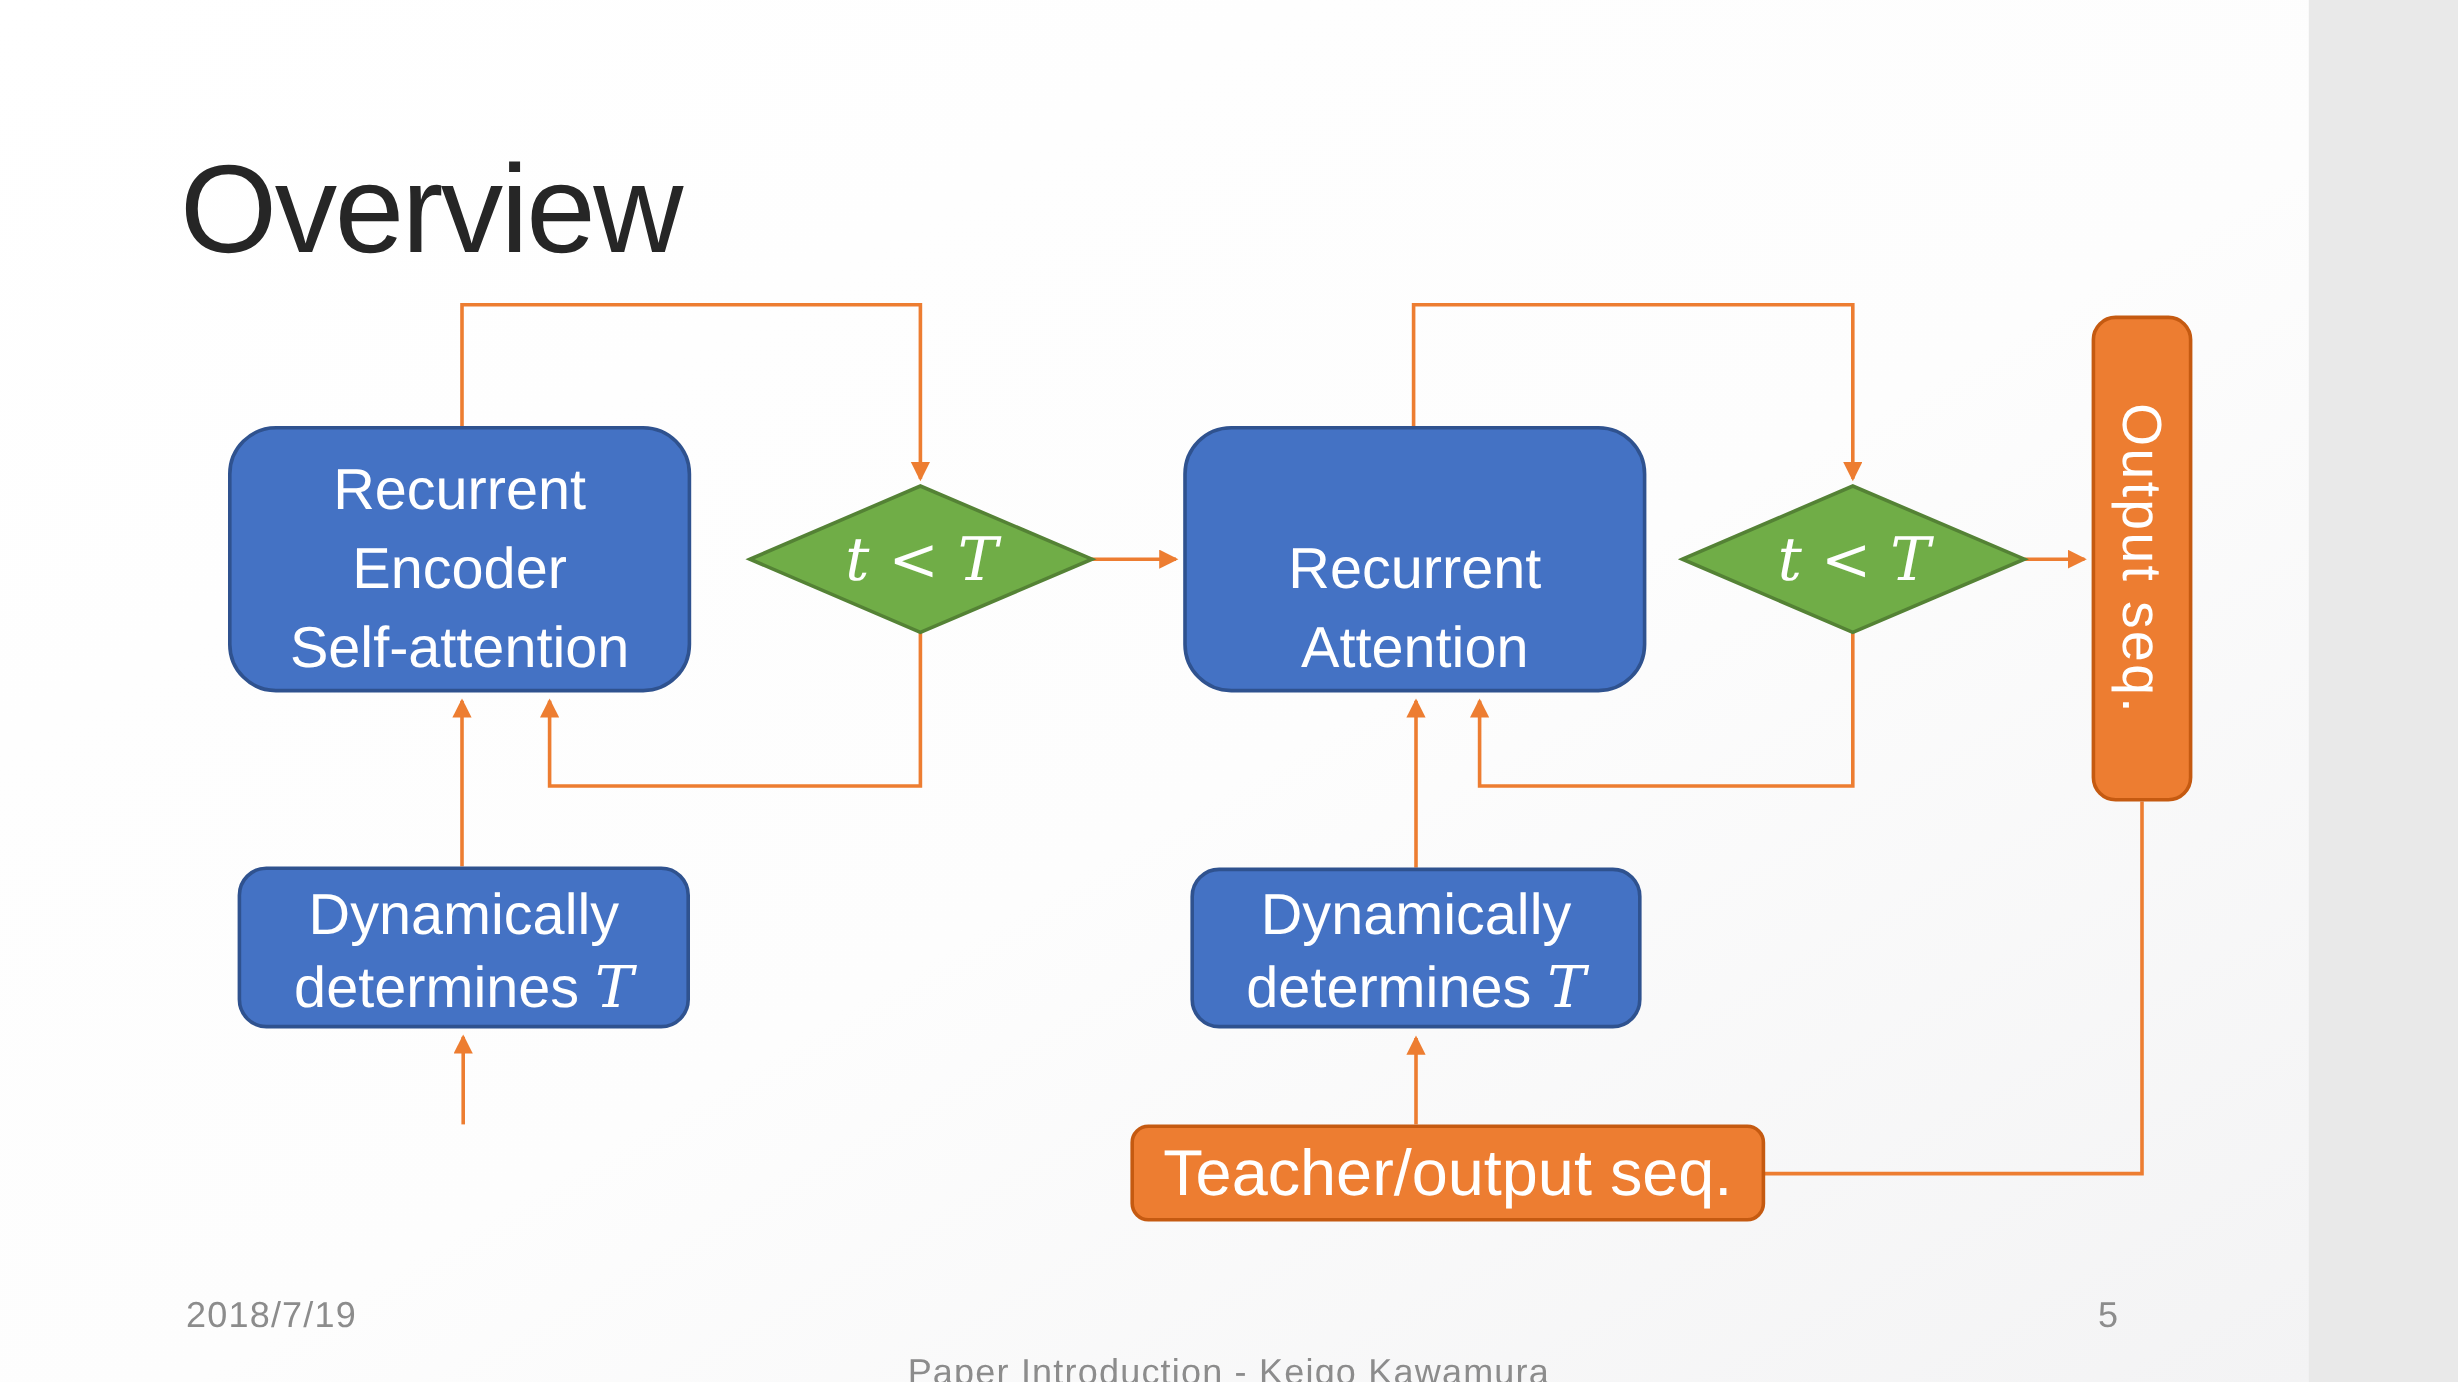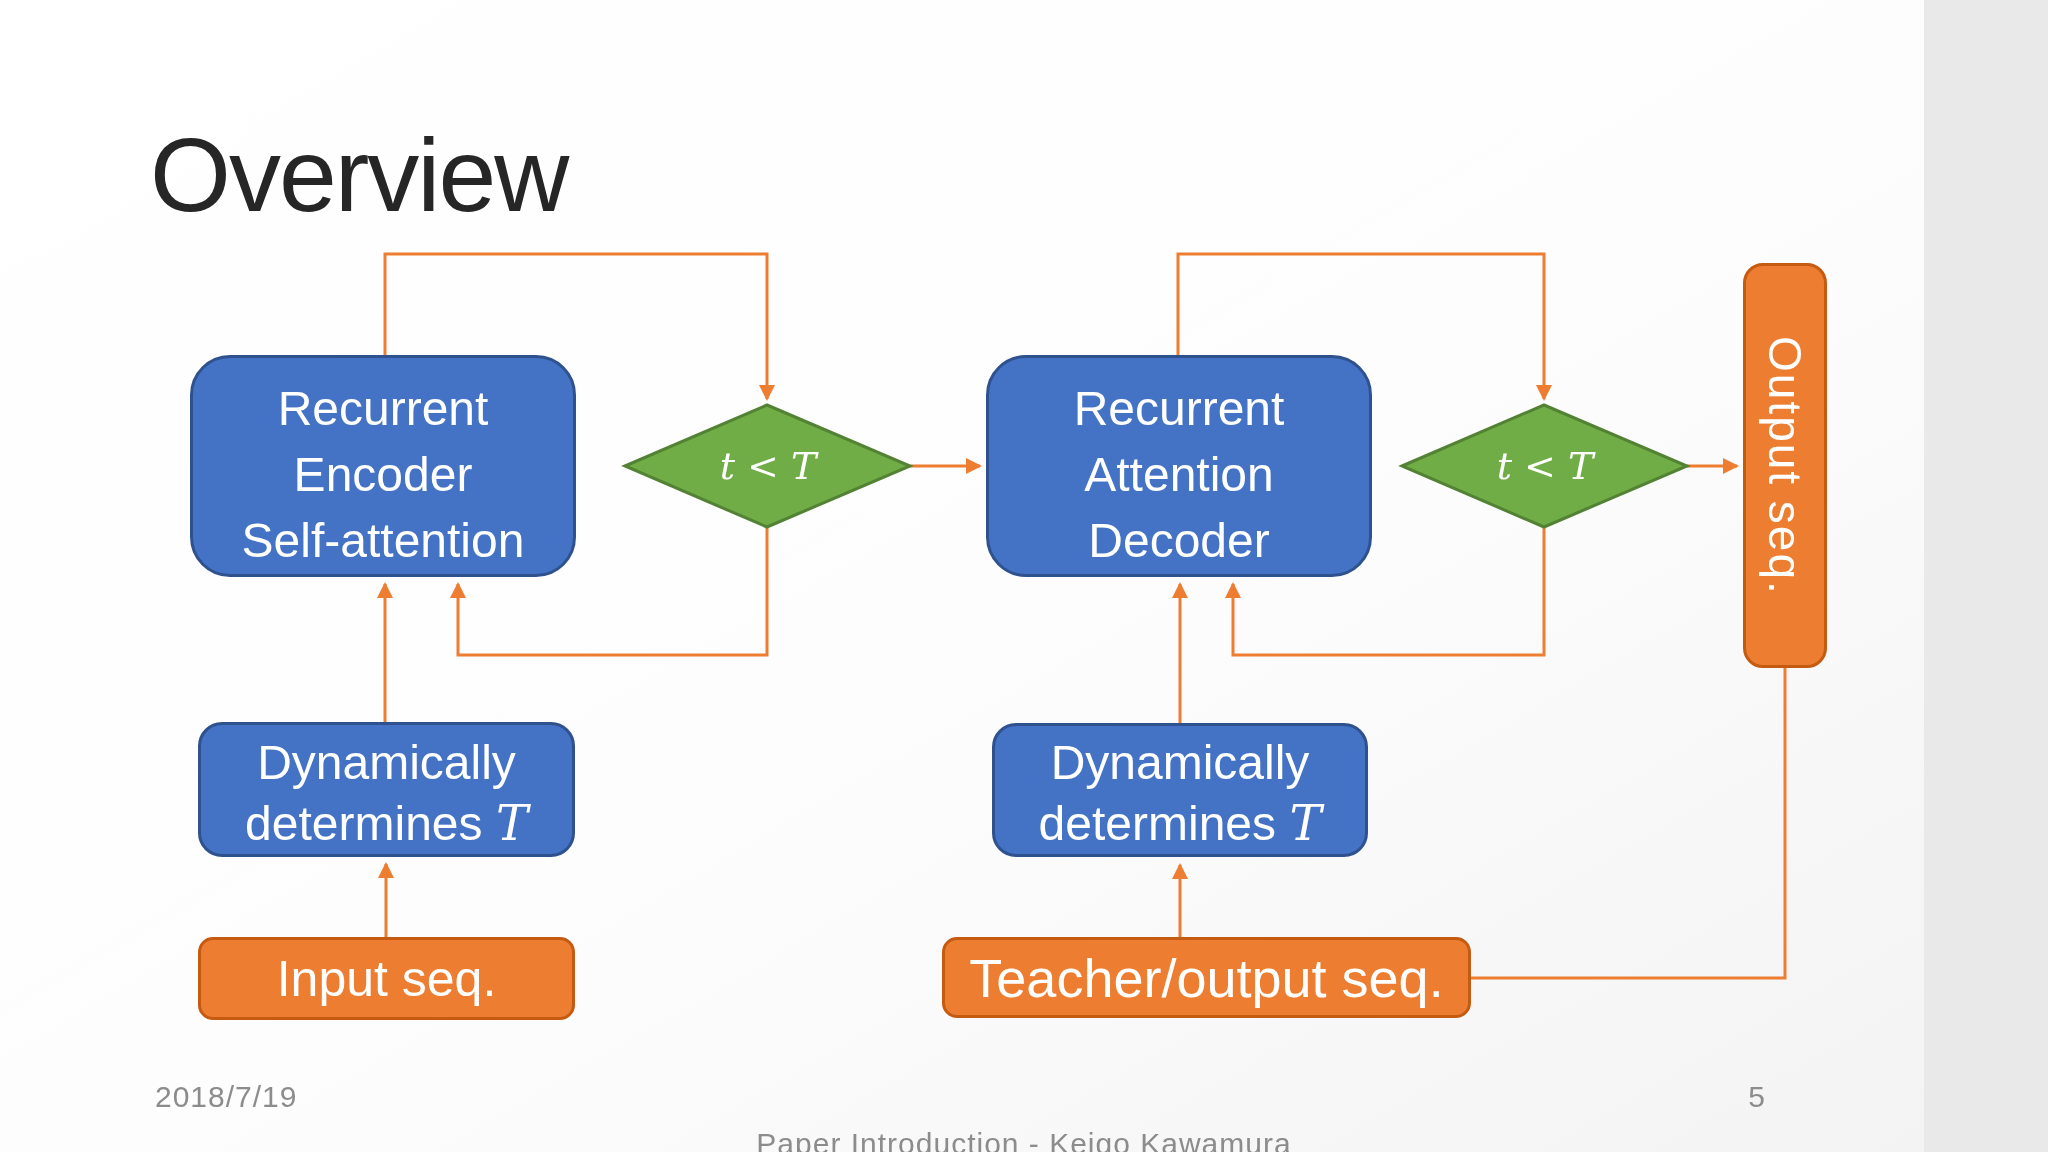--- a/index.html
+++ b/index.html
@@ -23,21 +23,21 @@
   .node-dyn1{left:198px;top:722px;width:377px;height:135px;border-radius:24px;font-size:48px;line-height:60px;}
   .node-dyn2{left:992px;top:723px;width:376px;height:134px;border-radius:24px;font-size:48px;line-height:60px;}
   .node-input{left:198px;top:937px;width:377px;height:83px;border-radius:15px;font-size:50px;}
   .node-teacher{left:914px;top:937px;width:529px;height:81px;border-radius:15px;font-size:54px;margin-left:28px;}
   .node-output{
     left:1743px;top:263px;width:84px;height:405px;border-radius:20px;font-size:46px;
   }
   .node-output .vtext{writing-mode:vertical-rl;text-orientation:mixed;letter-spacing:2px;}
   .math{font-family:"DejaVu Serif","Liberation Serif",serif;font-style:italic;}
   .cond-label{
-    position:absolute;color:#fff;font-size:38px;text-align:center;
+    position:absolute;color:#fff;font-size:50px;text-align:center;
     transform:translate(-50%,-50%);white-space:nowrap;
   }
   .connectors{position:absolute;left:0;top:0;width:2048px;height:1152px;}
   .footer{
     position:absolute;color:#8C8C8C;font-size:30px;top:1080px;letter-spacing:1px;
   }
   .footer-date{left:155px;text-align:center;}
   .footer-credit{left:0;width:2048px;text-align:center;margin-top:47px;}
   .footer-page{right:158px;}
 </style>
@@ -79,41 +79,37 @@
       <div>Recurrent</div>
       <div>Encoder</div>
       <div>Self-attention</div>
     </div>
   </div>
 
   <div class="node blue node-decoder">
     <div>
       <div>Recurrent</div>
       <div>Attention</div>
-      <div>Decoder</div>
     </div>
   </div>
 
   <div class="node blue node-dyn1">
     <div>
       <div>Dynamically</div>
       <div><span>determines</span>&nbsp;<span class="math">T</span></div>
     </div>
   </div>
 
   <div class="node blue node-dyn2">
     <div>
       <div>Dynamically</div>
       <div><span>determines</span>&nbsp;<span class="math">T</span></div>
     </div>
   </div>
 
-  <div class="node orange node-input">
-    <div>Input seq.</div>
-  </div>
 
   <div class="node orange node-teacher">
     <div>Teacher/output seq.</div>
   </div>
 
   <div class="node orange node-output">
     <div class="vtext">Output seq.</div>
   </div>
 
   <div class="footer footer-date">2018/7/19</div>

